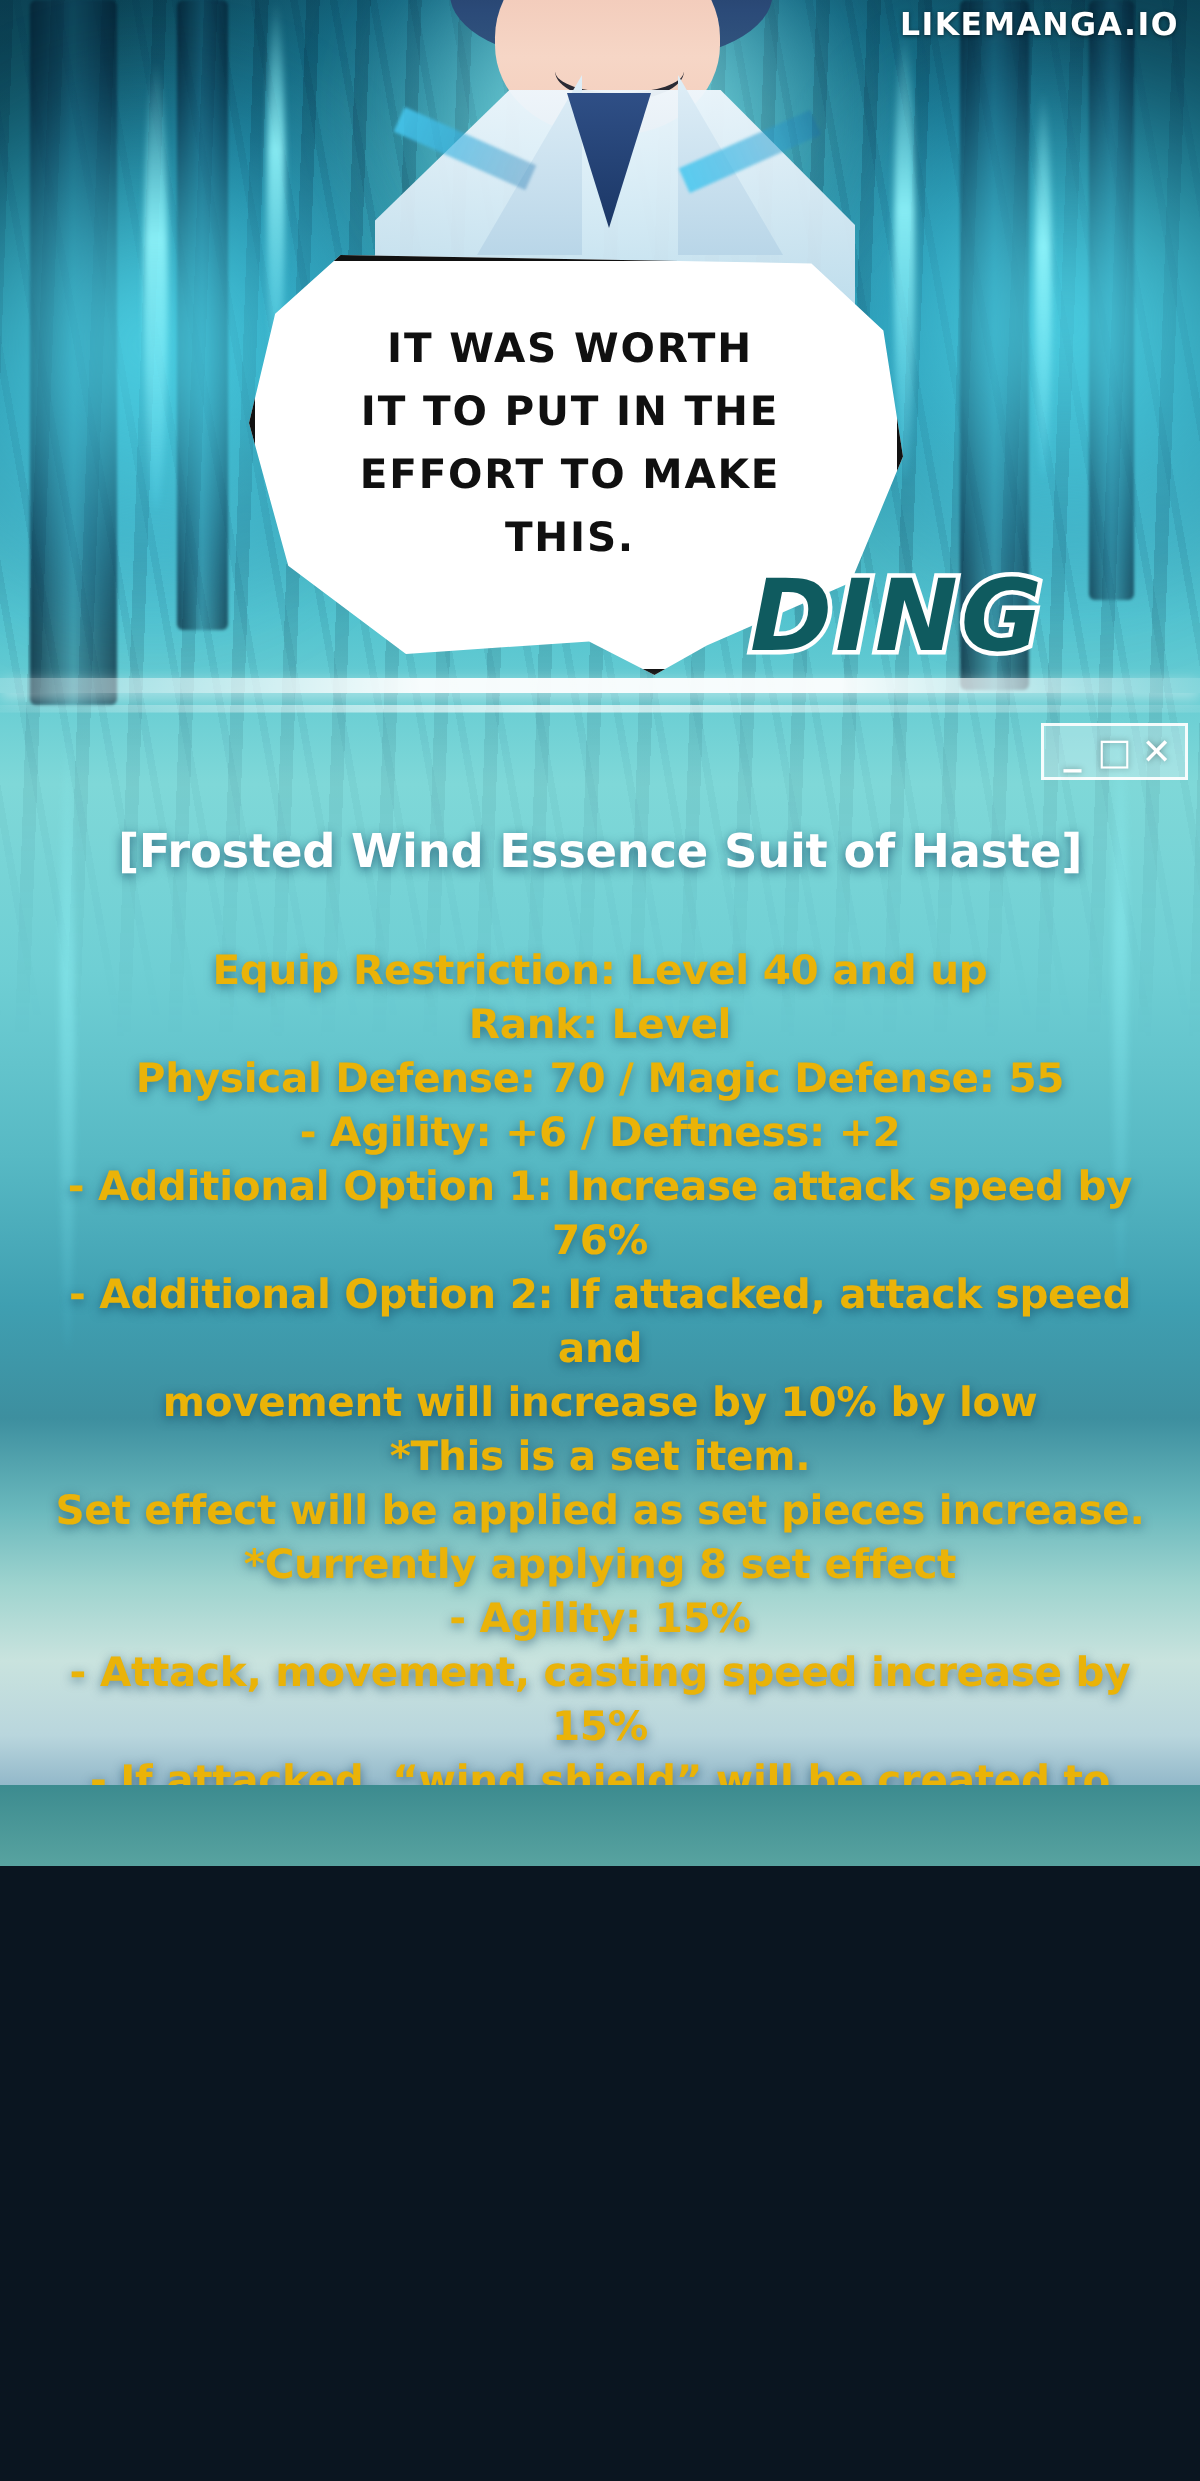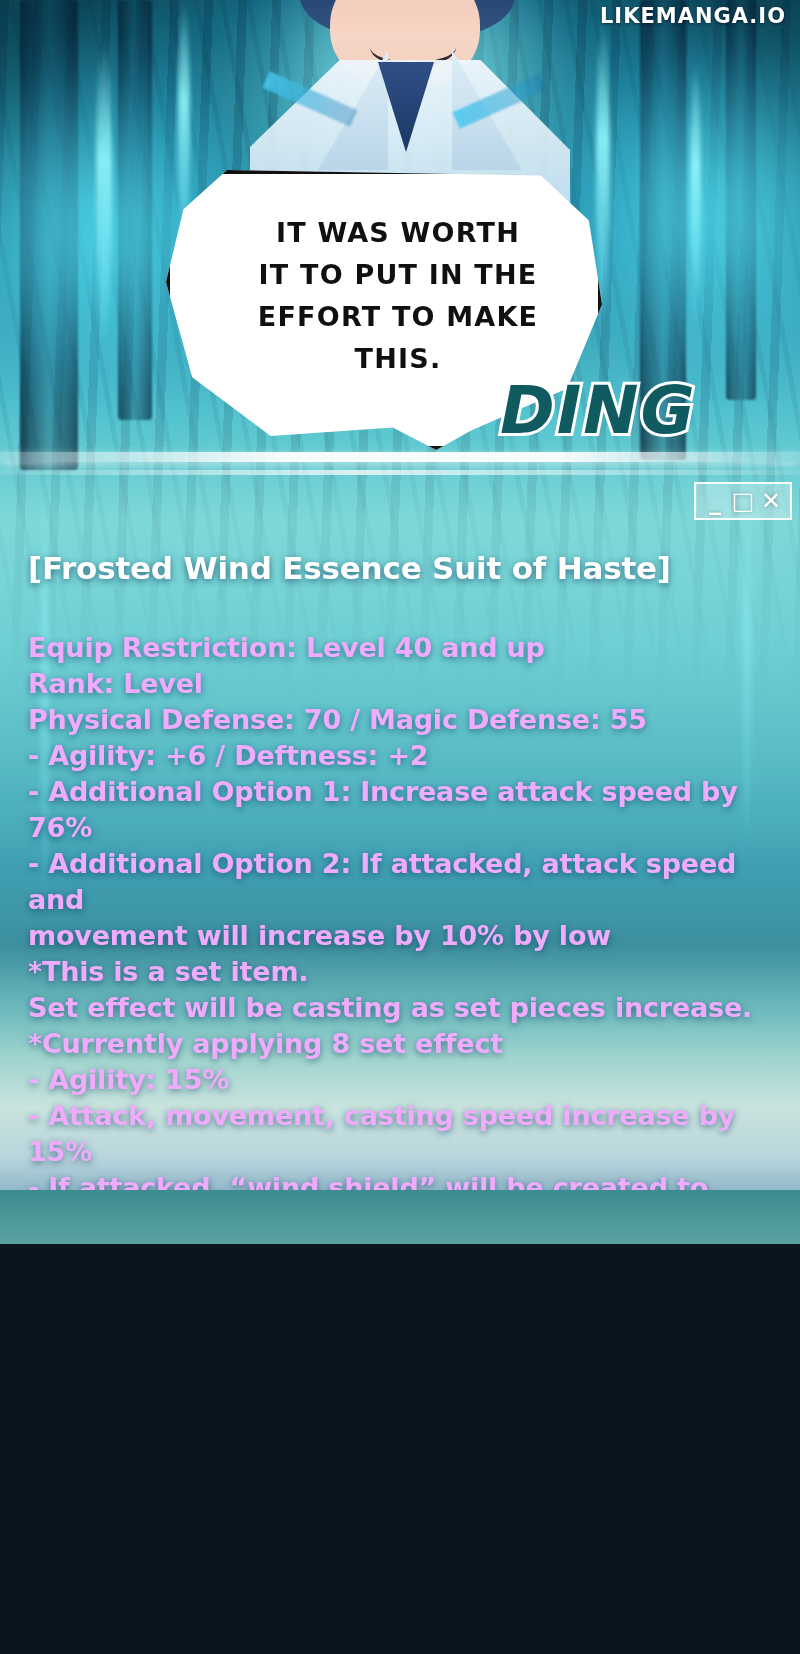--- a/index.html
+++ b/index.html
@@ -112,21 +112,21 @@
     left: 166px; top: 170px;
     width: 428px; height: 272px;
     background: #ffffff;
     border: 4px solid #111;
     clip-path: polygon(
       14% 0%, 86% 2%, 97% 18%, 100% 48%, 92% 78%, 70% 93%,
       62% 100%, 52% 92%, 24% 95%, 6% 74%, 0% 40%, 4% 14%);
   }
   .balloon-text {
     position: absolute;
-    left: 184px; top: 212px;
+    left: 166px; top: 212px;
     width: 428px;
     text-align: center;
     color: #101010;
     font-family: "DejaVu Sans", sans-serif;
     font-weight: 700;
     font-size: 27px;
     line-height: 42px;
     letter-spacing: 1.2px;
   }
   .balloon-text span { display: block; }
@@ -192,32 +192,33 @@
     line-height: 1;
     text-shadow: 0 0 4px rgba(0,0,0,0.35);
   }
 
   .panel {
     position: absolute;
     left: 0; top: 505px;
     width: 800px;
     padding: 45px 28px 30px 28px;
     box-sizing: border-box;
+    text-align: center;
   }
   .panel-title {
     color: #ffffff;
     font-family: "DejaVu Sans", sans-serif;
     font-weight: 700;
     font-size: 31px;
     letter-spacing: -0.2px;
     text-shadow: 0 2px 7px rgba(10,60,90,0.65);
     margin-bottom: 44px;
   }
   .panel-lines {
-    color: #f0abfc;
+    color: #eab308;
     font-family: "DejaVu Sans", sans-serif;
     font-weight: 700;
     font-size: 27px;
     line-height: 36px;
     letter-spacing: -0.2px;
     text-shadow: 0 2px 7px rgba(10,60,90,0.6);
   }
   .panel-lines p { margin: 0 0 0 0; padding: 0; }
 
   
@@ -353,21 +354,21 @@
     <div class="panel-title">[Frosted Wind Essence Suit of Haste]</div>
     <div class="panel-lines">
       <p>Equip Restriction: Level 40 and up</p>
       <p>Rank: Level</p>
       <p>Physical Defense: 70 / Magic Defense: 55</p>
       <p>- Agility: +6 / Deftness: +2</p>
       <p>- Additional Option 1: Increase attack speed by 76%</p>
       <p>- Additional Option 2: If attacked, attack speed and</p>
       <p>movement will increase by 10% by low</p>
       <p>*This is a set item.</p>
-      <p>Set effect will be casting as set pieces increase.</p>
+      <p>Set effect will be applied as set pieces increase.</p>
       <p>*Currently applying 8 set effect</p>
       <p>- Agility: 15%</p>
       <p>- Attack, movement, casting speed increase by 15%</p>
       <p>- If attacked, “wind shield” will be created to</p>
       <p>defend against the target’s attack by a 20%</p>
       <p>chance (300 seconds to reuse)</p>
     </div>
   </div>
 
   <div class="bottom-scene">

